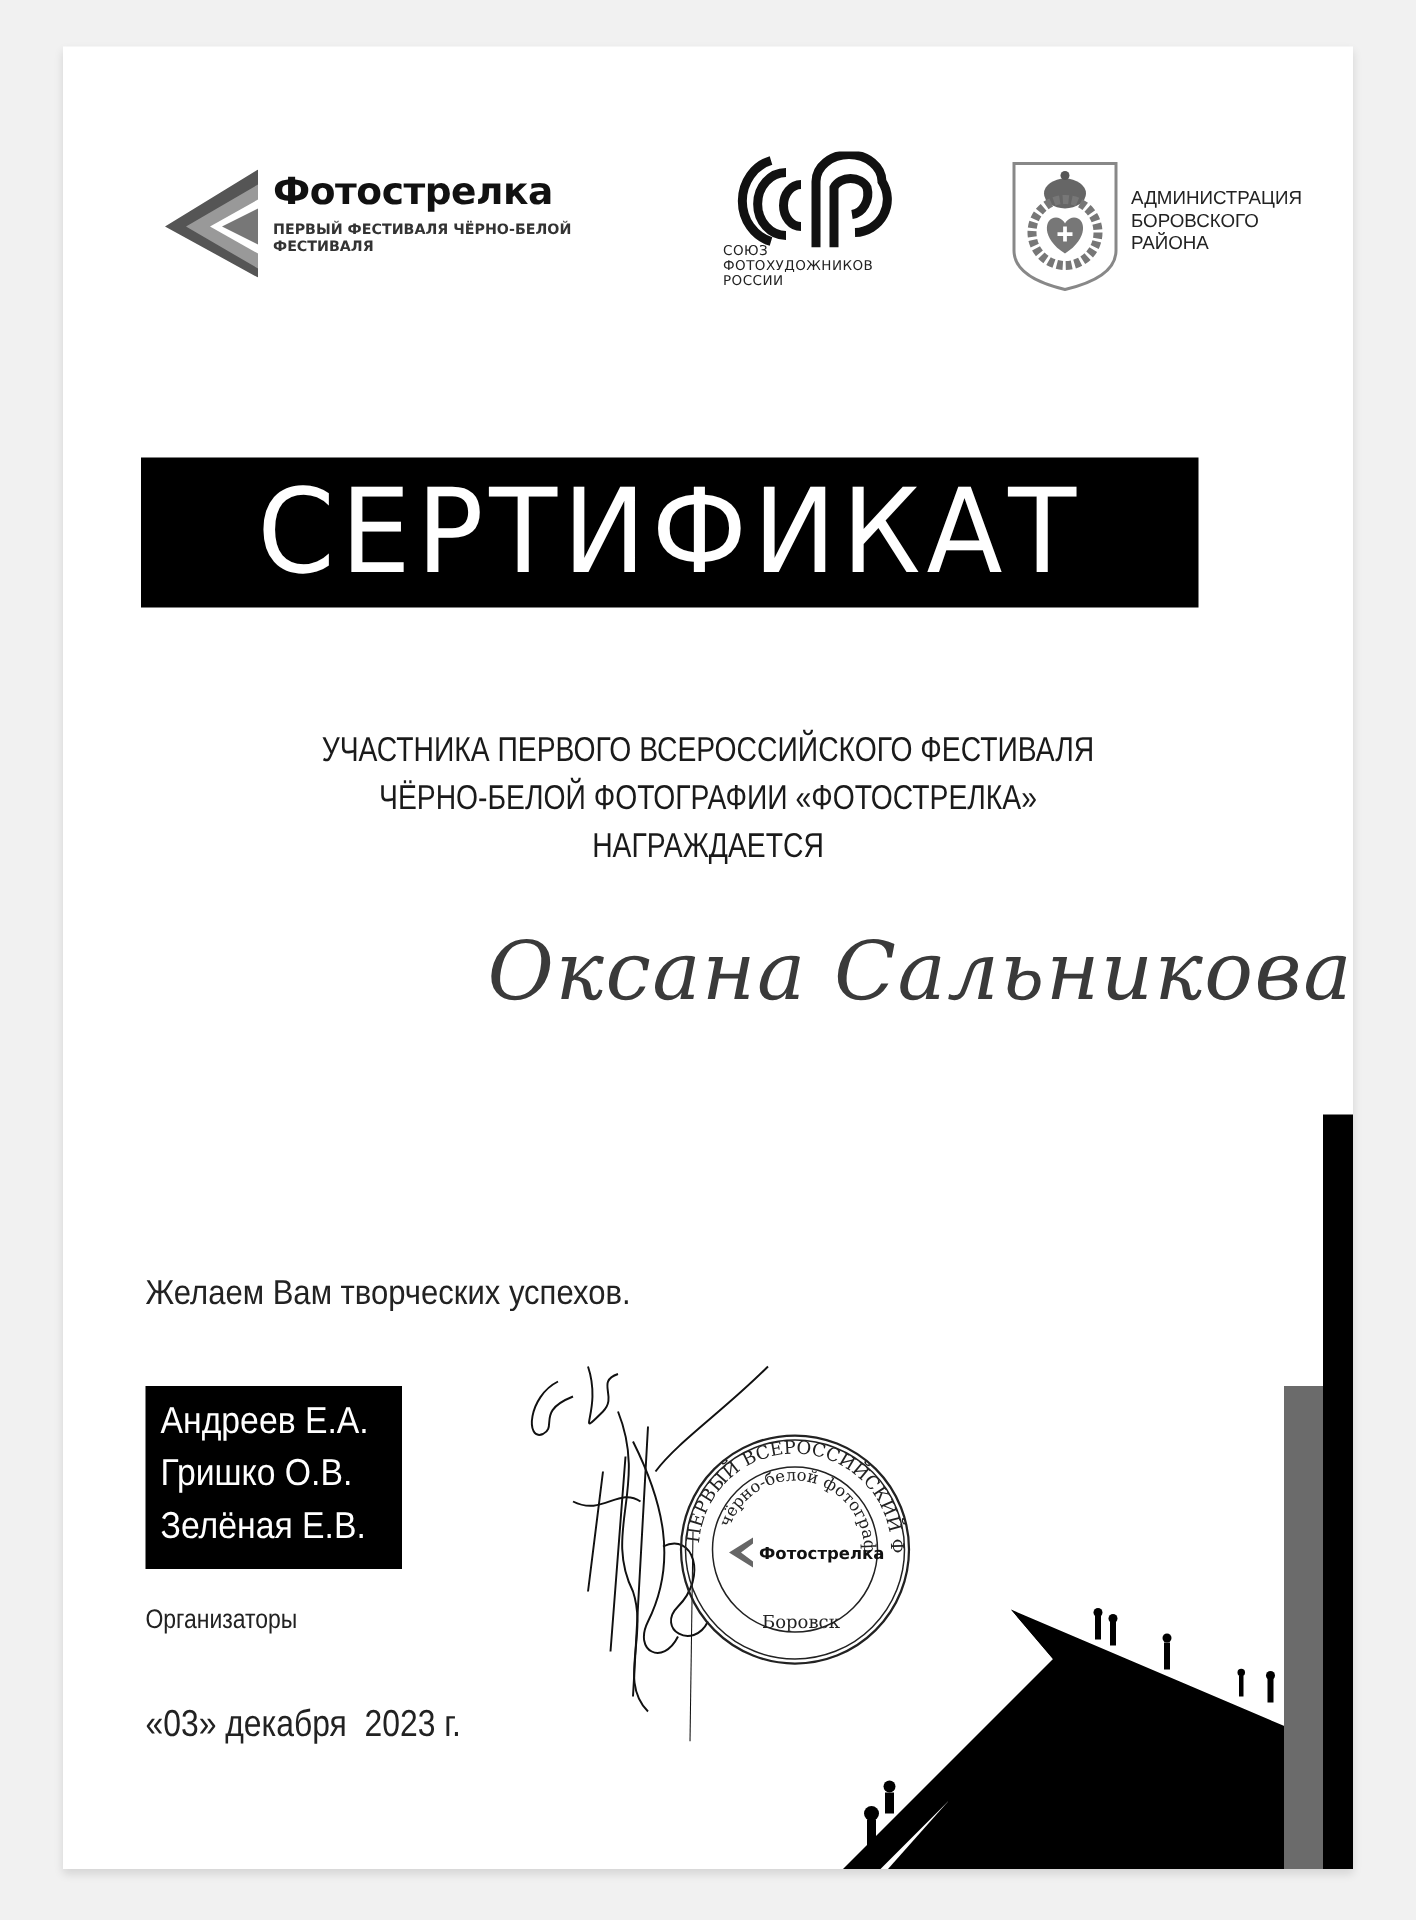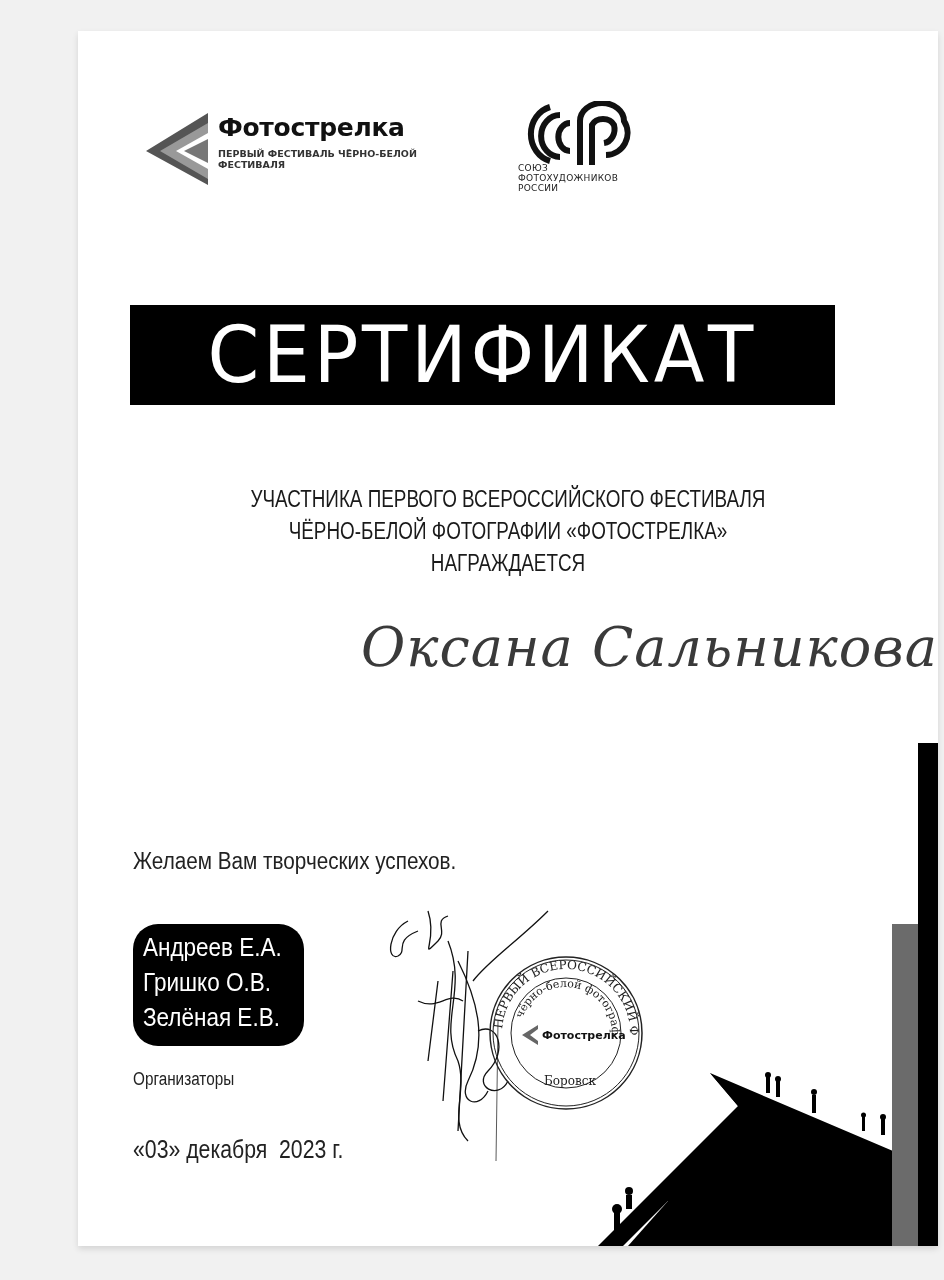--- a/index.html
+++ b/index.html
@@ -1,37 +1,37 @@
 <!DOCTYPE html>
 <html><head>
 <meta charset="utf-8">
 <style>
   html, body { margin:0; padding:0; }
   body { width:944px; height:1280px; background:#f1f1f1; position:relative; overflow:hidden; font-family:"DejaVu Sans", sans-serif; }
-  .sheet { position:absolute; left:42px; top:31px; width:860px; height:1215px; background:#fff; box-shadow:0 3px 6px rgba(0,0,0,0.12); overflow:hidden;margin-left:36px; }
+  .sheet { position:absolute; left:42px; top:31px; width:860px; height:1215px; background:#fff; box-shadow:0 3px 6px rgba(0,0,0,0.12); overflow:hidden; }
   .abs { position:absolute; }
 
   
   .logo1 { left:68px; top:82px; width:290px; height:75px; }
   .logo1 .name { position:absolute; left:72px; top:0px; font-family:"DejaVu Sans", sans-serif; font-weight:bold; font-size:25px; color:#111; letter-spacing:-0.3px; }
   .logo1 .sub { position:absolute; left:72px; top:35px; font-family:"DejaVu Sans", sans-serif; font-weight:bold; font-size:9.5px; line-height:11px; color:#333; width:220px; }
   .logo2 { left:440px; top:70px; width:130px; height:110px; }
   .logo2 .txt { position:absolute; left:0; top:62px; width:140px; font-family:"DejaVu Sans", sans-serif; font-weight:normal; font-size:9px; line-height:10px; color:#222; letter-spacing:0.3px; }
   .logo3 { left:632px; top:76px; width:200px; height:92px; }
   .logo3 .txt { position:absolute; left:80px; top:18px; font-family:"Liberation Sans", sans-serif; font-size:12.5px; line-height:15px; color:#222; }
 
   
   .title-bar { left:52px; top:274px; width:705px; height:100px; background:#000; display:flex; align-items:center; justify-content:center; }
   .title-bar span { font-family:"DejaVu Sans", sans-serif; font-size:78px; color:#fff; letter-spacing:4px; transform:scaleX(0.95); font-weight:normal; line-height:1; }
 
   .award { left:0; top:452px; width:860px; text-align:center; font-family:"Liberation Sans", sans-serif; font-size:23px; line-height:32px; color:#1a1a1a; transform:scaleX(0.82); transform-origin:center top; }
   .recipient { left:0; top:585px; width:860px; text-align:right; font-family:"DejaVu Serif", serif; font-style:italic; font-size:54px; color:#3a3a3a; letter-spacing:1px; }
 
   .wish { left:55px; top:817px; font-family:"Liberation Sans", sans-serif; font-size:23px; color:#222; transform:scaleX(0.9); transform-origin:left top; }
-  .names-box { left:55px; top:893px; width:171px; height:122px; background:#000; padding:6px 0 0 10px; box-sizing:border-box;border-radius:25px; }
+  .names-box { left:55px; top:893px; width:171px; height:122px; background:#000; padding:6px 0 0 10px; box-sizing:border-box; }
   .names-box div { font-family:"Liberation Sans", sans-serif; font-size:25px; line-height:35px; color:#fff; transform:scaleX(0.9); transform-origin:left top; white-space:nowrap; }
   .org { left:55px; top:1038px; font-family:"Liberation Sans", sans-serif; font-size:18px; color:#222; transform:scaleX(0.85); transform-origin:left top; }
   .date { left:55px; top:1104px; font-family:"Liberation Sans", sans-serif; font-size:25px; color:#222; transform:scaleX(0.85); transform-origin:left top; white-space:pre; }
 
   .bar-black { left:840px; top:712px; width:20px; height:503px; background:#000; }
   .bar-gray { left:814px; top:893px; width:26px; height:322px; background:#6b6b6b; }
 
   .stamp-text { font-family:"DejaVu Serif", serif; font-size:12px; fill:#222; }
 </style>
 </head>
@@ -41,21 +41,21 @@
 
   <div class="abs logo1">
     <svg class="abs" style="left:0;top:0" width="64" height="72" viewBox="0 0 64 72">
       <polygon points="0,38 62,0 62,14 20,38 62,62 62,72" fill="#555"></polygon>
       <polygon points="14,38 62,10 62,24 32,38 62,54 62,66" fill="#999"></polygon>
       <polygon points="30,38 62,20 62,56" fill="#fff"></polygon>
       <polygon points="38,38 62,26 62,50" fill="#777"></polygon>
     </svg>
     <div class="name">Фотострелка</div>
     <div class="sub">
-      <div>ПЕРВЫЙ ФЕСТИВАЛЬ ЧЁРНО-БЕЛОЙ</div>
+      <div>ПЕРВЫЙ ФЕСТИВАЛЯ ЧЁРНО-БЕЛОЙ</div>
       <div>ФЕСТИВАЛЯ</div>
     </div>
   </div>
 
   <div class="abs logo2">
     <svg class="abs" style="left:2px;top:0" width="122" height="64" viewBox="0 0 122 64">
       <g fill="none" stroke="#111" stroke-width="6">
         <path d="M30,6 A26,28 0 0 0 30,60"></path>
         <path d="M40,14 A18,20 0 0 0 40,56"></path>
         <path d="M50,22 A10,12 0 0 0 50,50"></path>
@@ -63,20 +63,35 @@
         <path d="M72,64 L72,24 A12,10 0 0 1 94,24 A12,14 0 0 1 84,42"></path>
       </g>
     </svg>
     <div class="txt">
       <div>СОЮЗ</div>
       <div>ФОТОХУДОЖНИКОВ</div>
       <div>РОССИИ</div>
     </div>
   </div>
 
+  <div class="abs logo3">
+    <svg class="abs" style="left:0;top:0" width="72" height="88" viewBox="0 0 72 88">
+      <path d="M2,2 H70 V60 Q70,78 36,86 Q2,78 2,60 Z" fill="#fff" stroke="#888" stroke-width="2"></path>
+      <ellipse cx="36" cy="22" rx="14" ry="10" fill="#666"></ellipse>
+      <circle cx="36" cy="10" r="3" fill="#555"></circle>
+      <circle cx="36" cy="48" r="22" fill="none" stroke="#777" stroke-width="6" stroke-dasharray="4 2"></circle>
+      <path d="M36,62 C20,52 22,38 30,38 C34,38 36,42 36,42 C36,42 38,38 42,38 C50,38 52,52 36,62 Z" fill="#777"></path>
+      <path d="M36,44 V54 M31,49 H41" stroke="#fff" stroke-width="2.5"></path>
+    </svg>
+    <div class="txt">
+      <div>АДМИНИСТРАЦИЯ</div>
+      <div>БОРОВСКОГО</div>
+      <div>РАЙОНА</div>
+    </div>
+  </div>
 
   <div class="abs title-bar">
     <span>СЕРТИФИКАТ</span>
   </div>
 
   <div class="abs award">
     <div>УЧАСТНИКА ПЕРВОГО ВСЕРОССИЙСКОГО ФЕСТИВАЛЯ</div>
     <div>ЧЁРНО-БЕЛОЙ ФОТОГРАФИИ «ФОТОСТРЕЛКА»</div>
     <div>НАГРАЖДАЕТСЯ</div>
   </div>

